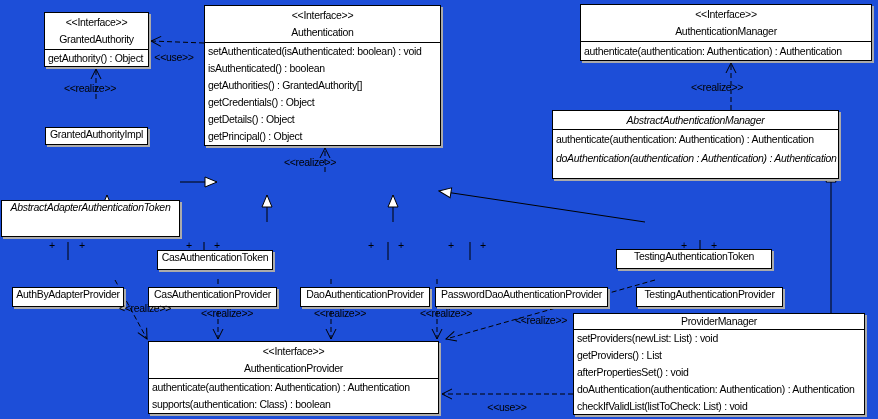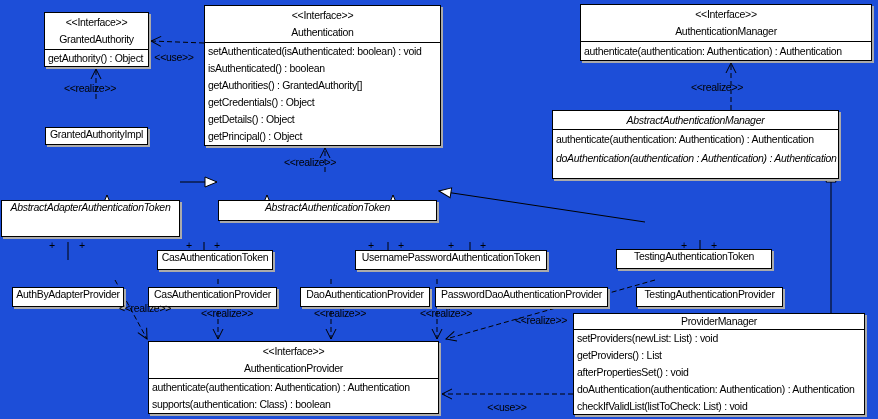--- a/index.html
+++ b/index.html
@@ -113,29 +113,23 @@
       <div class="stereo it" style="margin-top:0">AbstractAuthenticationManager</div>
     </div>
     <div class="m">authenticate(authentication: Authentication) : Authentication</div>
     <div class="m it">doAuthentication(authentication : Authentication) : Authentication</div>
   </div>
 
   <div class="box single it" style="left:1px;top:172px;width:179px;height:37px">
     <span>AbstractAdapterAuthenticationToken</span>
   </div>
 
-  <div class="box single it" style="left:218px;top:172px;width:219px;height:21px">
-    <span>AbstractAuthenticationToken</span>
-  </div>
 
   <div class="box single" style="left:157px;top:222px;width:116px;height:20px">
     <span>CasAuthenticationToken</span>
-  </div>
-  <div class="box single" style="left:355px;top:222px;width:192px;height:20px">
-    <span>UsernamePasswordAuthenticationToken</span>
   </div>
   <div class="box single" style="left:616px;top:221px;width:156px;height:20px">
     <span>TestingAuthenticationToken</span>
   </div>
 
   <div class="box single" style="left:12px;top:259px;width:112px;height:20px">
     <span>AuthByAdapterProvider</span>
   </div>
   <div class="box single" style="left:148px;top:259px;width:129px;height:20px">
     <span>CasAuthenticationProvider</span>

